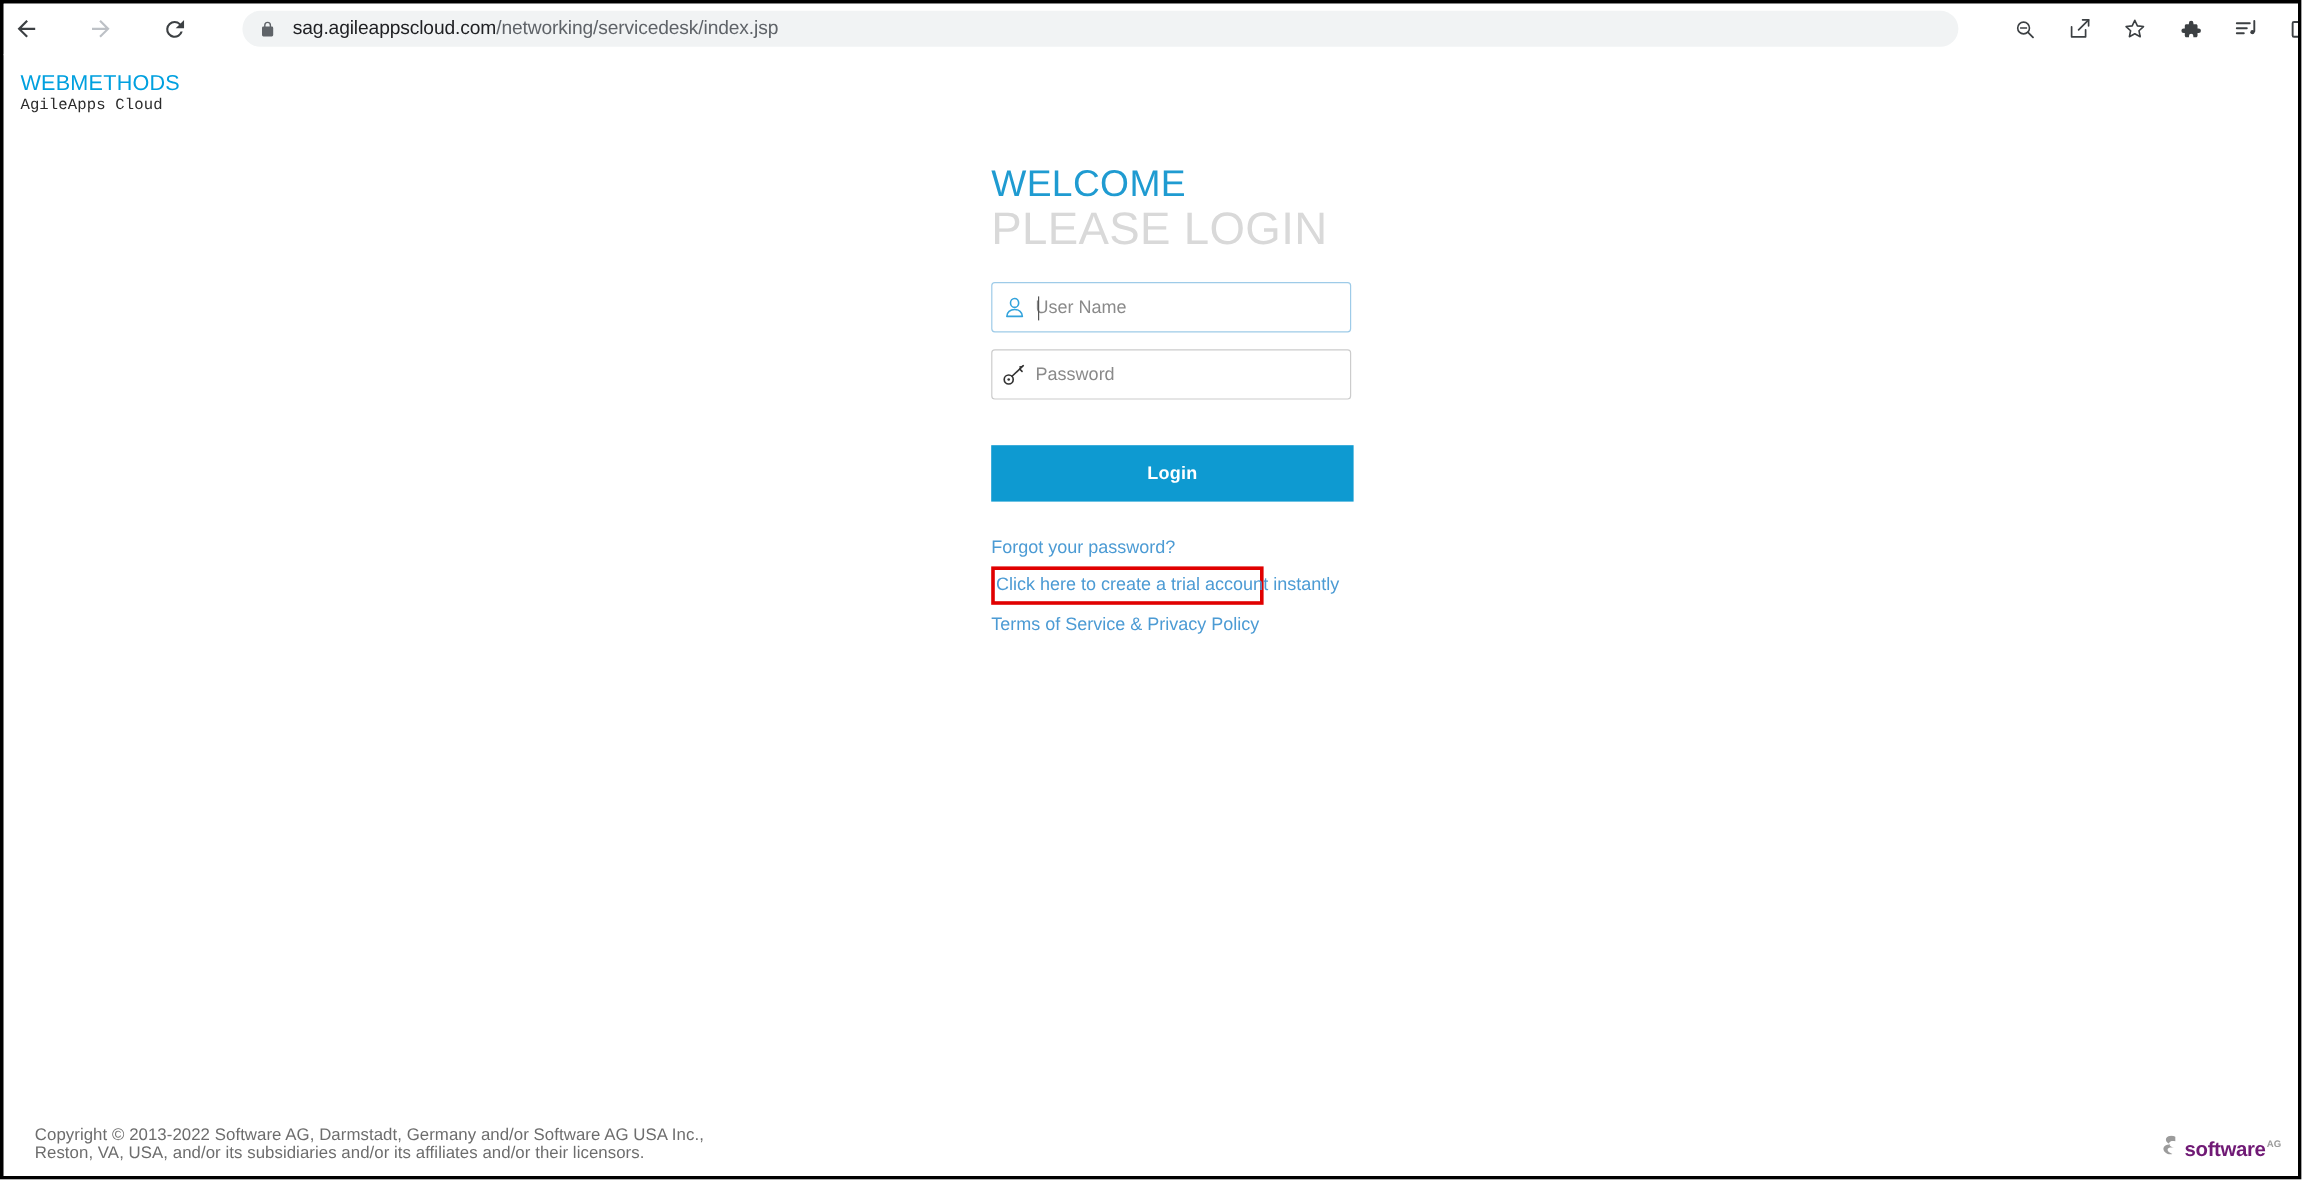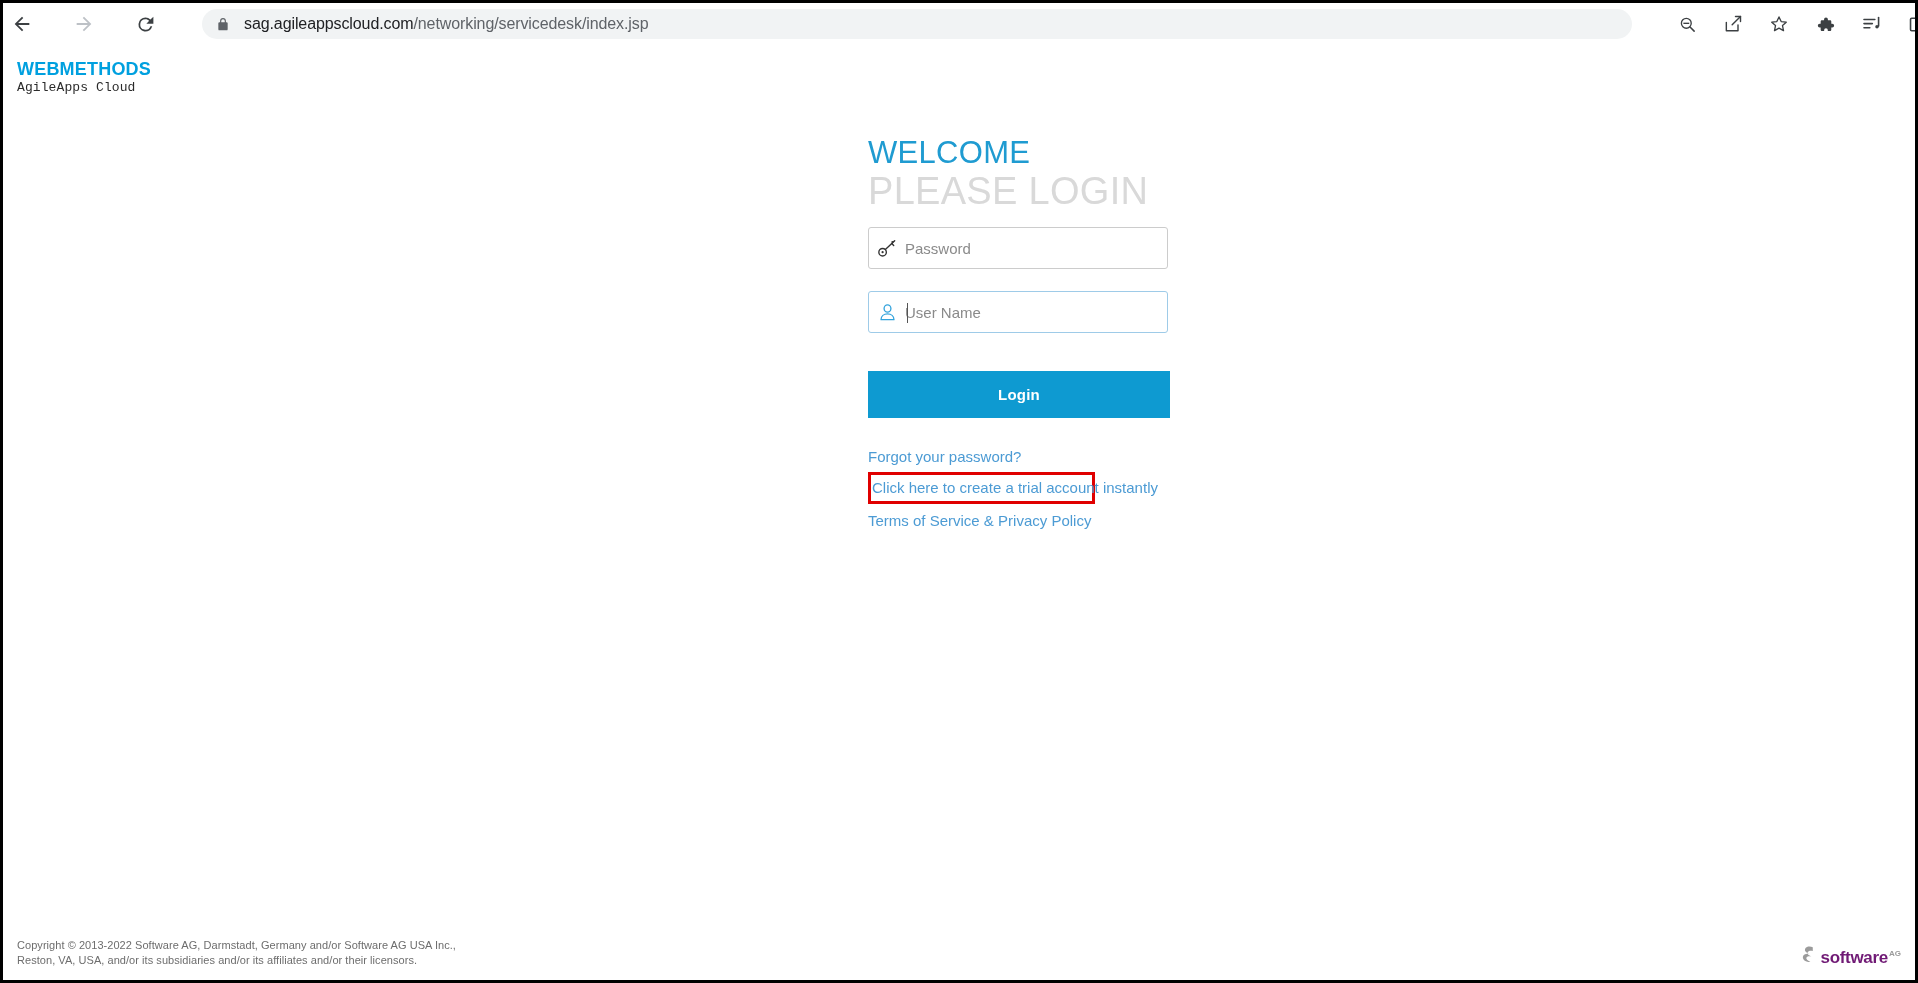--- a/index.html
+++ b/index.html
@@ -110,37 +110,37 @@
 
   
   #brand {
     position: absolute;
     left: 14px;
     top: 14px;
   }
   #brand-title {
     font-family: "Liberation Sans", sans-serif;
     font-size: 18px;
-    font-weight: bold;
+    font-weight: normal;
     color: #00A0DF;
     letter-spacing: 0.2px;
     line-height: 20px;
   }
   #brand-sub {
     font-family: Liberation Mono, monospace;
     font-size: 13px;
     color: #2b2b2b;
     line-height: 17px;
     letter-spacing: 0.1px;
   }
 
   
   #login-panel {
     position: absolute;
-    left: 865px;
+    left: 823px;
     top: 90px;
     width: 310px;
   }
   #welcome-heading {
     font-family: "Liberation Sans", sans-serif;
     font-size: 31px;
     color: #1F9BD1;
     line-height: 36px;
     letter-spacing: 0.3px;
     white-space: nowrap;
@@ -233,24 +233,24 @@
     border: 3px solid #E00000;
     width: 227px;
     box-sizing: border-box;
   }
   #terms-row { margin-top: 5px; }
   #terms-row .sep { color: #4C9BD4; }
 
   
   #copyright {
     position: absolute;
-    left: 14px;
+    left: 26px;
     bottom: 12px;
     font-family: "Liberation Sans", sans-serif;
-    font-size: 11px;
+    font-size: 14px;
     color: #6d6d6d;
     line-height: 15px;
     letter-spacing: 0.05px;
   }
   #sag-logo {
     position: absolute;
     right: 14px;
     bottom: 12px;
     display: flex;
     align-items: baseline;
@@ -375,45 +375,45 @@
 
     <div id="brand">
       <div id="brand-title">WEBMETHODS</div>
       <div id="brand-sub">AgileApps Cloud</div>
     </div>
 
     <div id="login-panel">
 
       <div id="welcome-heading">WELCOME</div>
       <div id="please-login-heading">PLEASE LOGIN</div>
+
+      <div class="field" id="username-field">
+        <span class="field-icon">
+          <svg width="21" height="21" viewBox="0 0 24 24">
+            <ellipse cx="12" cy="7.4" rx="3.9" ry="4.2" fill="none" stroke="#33A3DC" stroke-width="1.5"></ellipse>
+            <path d="M4.6 20.2c0-4.1 3.3-6.6 7.4-6.6s7.4 2.5 7.4 6.6z" fill="none" stroke="#33A3DC" stroke-width="1.5" stroke-linejoin="round"></path>
+          </svg>
+        </span>
+        <span class="caret"></span>
+        <input class="field-input" type="text" value="" placeholder="User Name" style="">
+      </div>
 
       <div class="field" id="password-field">
         <span class="field-icon">
           <svg width="22" height="22" viewBox="0 0 24 24">
             <circle cx="7.2" cy="16.6" r="4.1" fill="none" stroke="#333333" stroke-width="1.5"></circle>
             <circle cx="7.2" cy="16.6" r="1.2" fill="#333333"></circle>
             <path d="M10.2 13.7 20.4 4.1" fill="none" stroke="#333333" stroke-width="1.5" stroke-linecap="round"></path>
             <path d="M17.2 7.1l2.1 2.1" fill="none" stroke="#333333" stroke-width="1.5" stroke-linecap="round"></path>
             <path d="M20.4 4.1l-3.6.5.6 3.1z" fill="#333333"></path>
           </svg>
         </span>
         <input class="field-input" type="password" value="" placeholder="Password" style="">
       </div>
 
-      <div class="field" id="username-field">
-        <span class="field-icon">
-          <svg width="21" height="21" viewBox="0 0 24 24">
-            <ellipse cx="12" cy="7.4" rx="3.9" ry="4.2" fill="none" stroke="#33A3DC" stroke-width="1.5"></ellipse>
-            <path d="M4.6 20.2c0-4.1 3.3-6.6 7.4-6.6s7.4 2.5 7.4 6.6z" fill="none" stroke="#33A3DC" stroke-width="1.5" stroke-linejoin="round"></path>
-          </svg>
-        </span>
-        <span class="caret"></span>
-        <input class="field-input" type="text" value="" placeholder="User Name" style="">
-      </div>
-
       <button id="login-button">Login</button>
 
       <div id="links">
 
         <div class="link-row">
           <a href="#">Forgot your password?</a>
         </div>
 
         <div id="trial-link-wrap">
           <div class="link-row">

